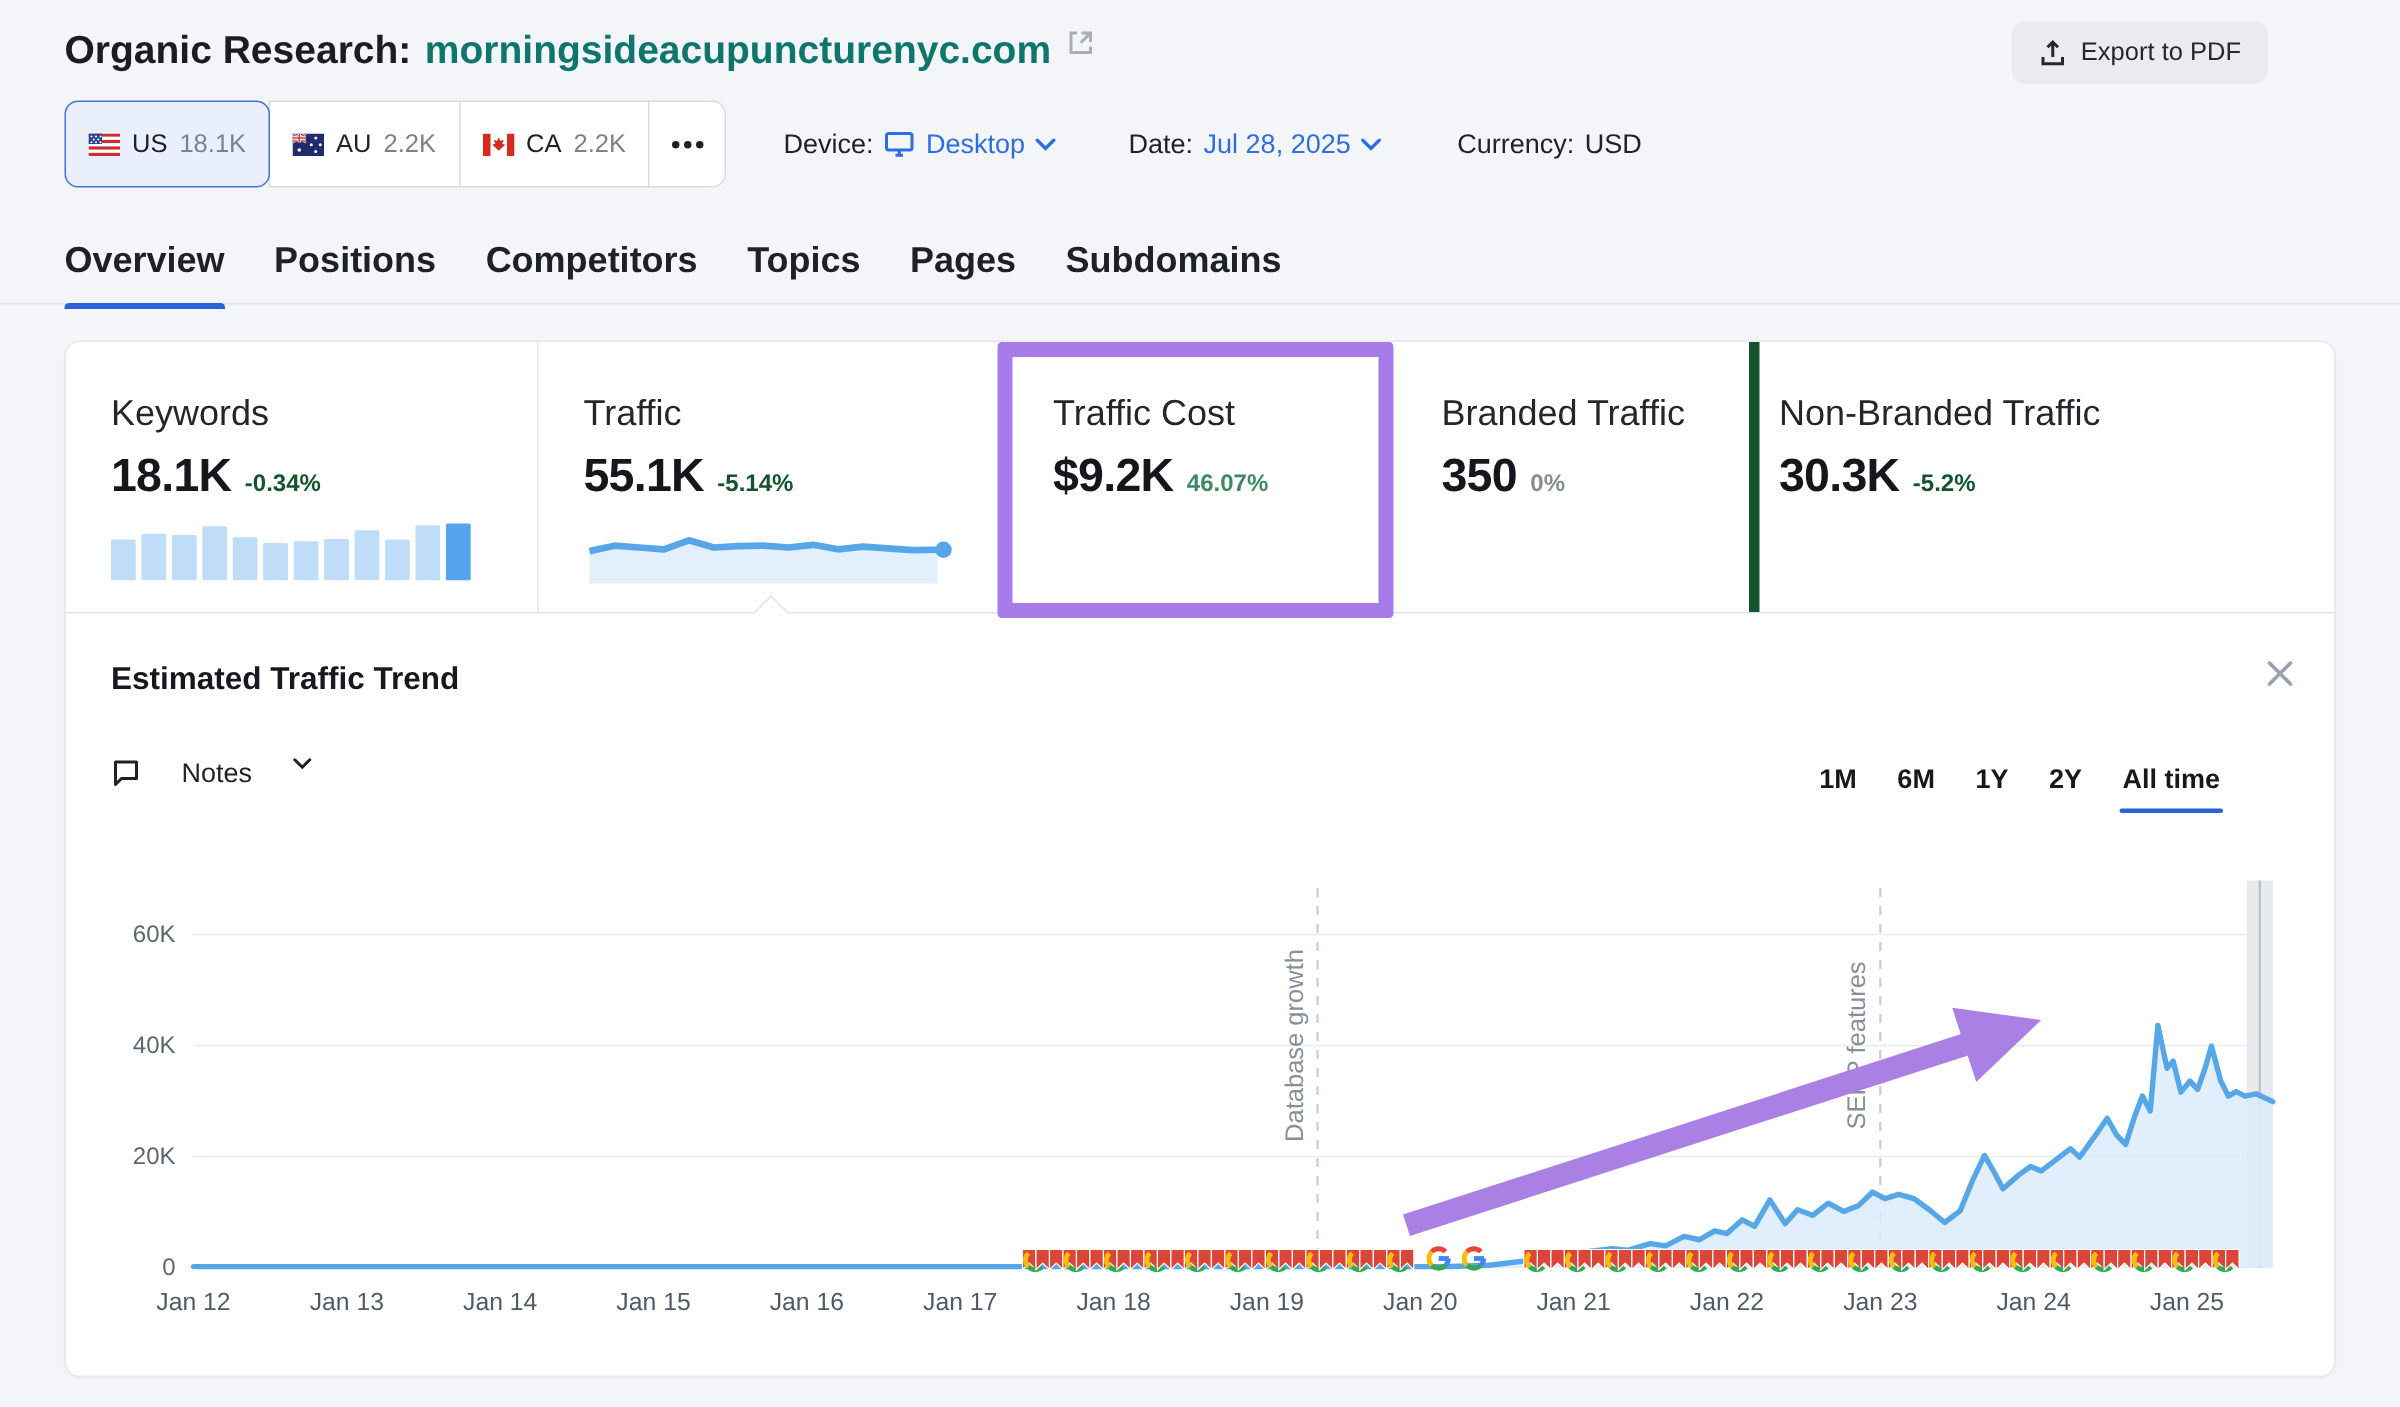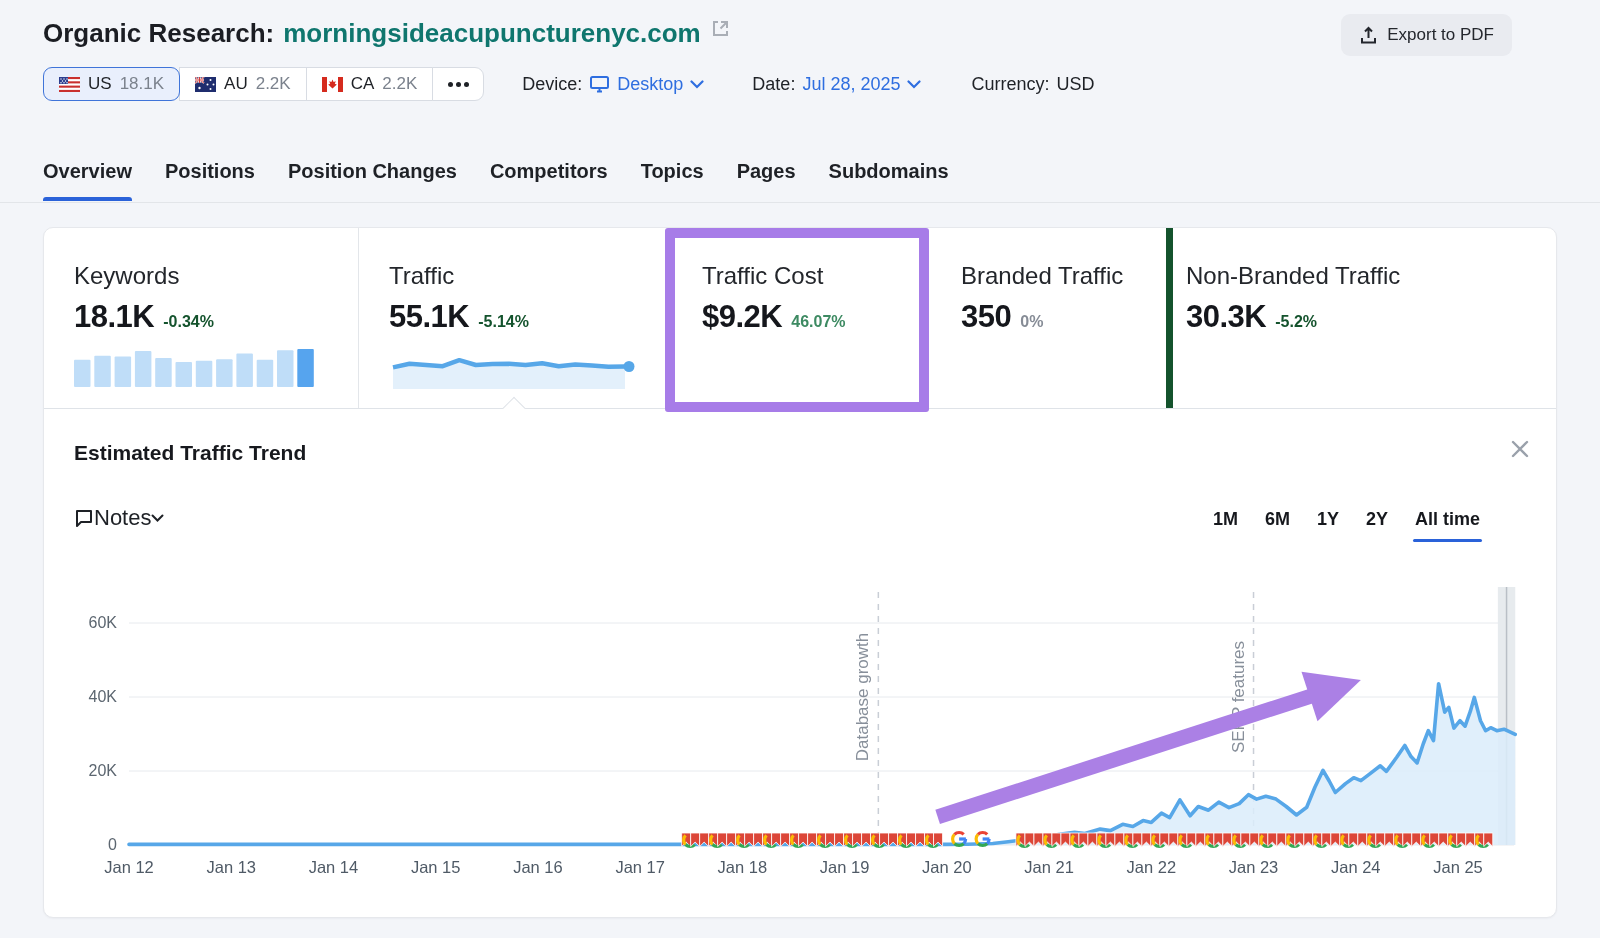--- a/index.html
+++ b/index.html
@@ -10,40 +10,40 @@
   .title-prefix { font-size:26px; font-weight:700; color:#1b1d23; }
   .title-domain { font-size:26px; font-weight:700; color:#0f766e; margin-left:9px; }
   .ext-icon { margin-left:9px; margin-top:-6px; }
 
   .export-btn { position:absolute; right:88px; top:14px; height:42px; display:flex; align-items:center; gap:9px;
     background:#e9ebf0; border:none; border-radius:9px; padding:0 18px; font-size:17px; color:#24272d;
     font-family:"Liberation Sans",sans-serif; font-weight:500; cursor:pointer; }
 
   
   .filter-row { position:absolute; left:43px; top:67px; display:flex; align-items:center; }
-  .country-tabs { display:flex; align-items:stretch; height:34px; }
+  .country-tabs { display:flex; align-items:stretch; height:58px; }
   .country-tab { display:flex; align-items:center; gap:8px; padding:0 15px; background:#fff;
     border:1px solid #d8dce3; margin-left:-1px; font-size:17px; cursor:pointer; }
   .country-tab:first-child { margin-left:0; border-radius:9px 0 0 9px; }
   .country-tab.selected { background:#e9effc; border:1.5px solid #3f74d9; border-radius:9px; z-index:2; }
   .country-tab .code { color:#1e2126; font-weight:500; }
   .country-tab .val { color:#7b828d; }
   .country-more { display:flex; align-items:center; justify-content:center; width:52px; background:#fff;
     border:1px solid #d8dce3; margin-left:-1px; border-radius:0 9px 9px 0; cursor:pointer; }
   .dots { display:flex; gap:3px; }
   .dots i { width:5px; height:5px; border-radius:50%; background:#1e2126; }
 
   .filter-group { display:flex; align-items:center; gap:7px; font-size:18px; color:#1e2126; }
   .filter-group .blue { color:#2e6ee0; cursor:pointer; }
   .g-device { margin-left:38px; } .g-date { margin-left:48px; } .g-currency { margin-left:50px; }
 
   
   .nav-line { position:absolute; left:0; top:202px; width:1600px; height:1px; background:#e2e5e9; }
   .nav-tabs { position:absolute; left:43px; top:160px; display:flex; gap:33px; }
-  .nav-tab { font-size:20px; font-weight:600; color:#1e2126; padding-bottom:18px; position:relative; cursor:pointer; }
+  .nav-tab { font-size:24px; font-weight:600; color:#1e2126; padding-bottom:18px; position:relative; cursor:pointer; }
   .nav-tab.active::after { content:""; position:absolute; left:0; right:0; bottom:0; height:4px; background:#2a62d9; border-radius:3px 3px 0 0; }
 
   
   .card { position:absolute; left:43px; top:227px; width:1514px; height:691px; background:#fff;
     border:1px solid #e6e8ec; border-radius:10px; box-shadow:0 1px 2px rgba(20,30,50,.04); }
 
   .metrics-row { display:flex; height:180px; position:relative; }
   .m-col { padding-top:34px; }
   .m-col.c1 { width:315px; padding-left:30px; border-right:1px solid #e3e6ea; }
   .m-col.c2 { width:314px; padding-left:30px; }
@@ -59,22 +59,22 @@
 
   .highlight-box { position:absolute; left:621px; top:0px; width:264px; height:184px;
     border:10px solid #a77ce8; border-radius:3px; z-index:6; pointer-events:none; }
 
   
   .trend-panel { position:relative; height:510px; border-top:1px solid #dfe3e8; }
   .trend-caret { position:absolute; top:-9px; left:462px; width:16px; height:16px; background:#fff;
     border-left:1px solid #dfe3e8; border-top:1px solid #dfe3e8; transform:rotate(45deg); }
   .trend-title { position:absolute; left:30px; top:32px; font-size:21px; font-weight:700; color:#17191e; }
   .trend-close { position:absolute; right:26px; top:30px; cursor:pointer; line-height:0; }
-  .notes-toggle { position:absolute; left:30px; top:96px; display:flex; align-items:center; gap:0;
-    font-size:22px; color:#1e2126; cursor:pointer; }
+  .notes-toggle { position:absolute; left:30px; top:96px; display:flex; align-items:flex-start; gap:27px;
+    font-size:18px; color:#1e2126; cursor:pointer; }
   .range-tabs { position:absolute; right:76px; top:100px; display:flex; gap:27px; }
   .range-tab { font-size:18px; font-weight:600; color:#16181d; position:relative; padding-bottom:12px; cursor:pointer; }
   .range-tab.active::after { content:""; position:absolute; left:-2px; right:-2px; bottom:0; height:3px; background:#2a62d9; border-radius:2px; }
   #chart-mount { position:absolute; left:17px; top:168px; width:1500px; height:305px; }
 </style>
 </head>
 <body>
 
 <div class="page-header">
   <span class="title-prefix">Organic Research:</span>
@@ -199,21 +199,20 @@
   <div class="filter-group g-currency">
     <span>Currency:</span>
     <span>USD</span>
   </div>
 </div>
 
 <div class="nav-line"></div>
 <div class="nav-tabs">
   <div class="nav-tab active">Overview</div>
   <div class="nav-tab">Positions</div>
-  <div class="nav-tab">Position Changes</div>
   <div class="nav-tab">Competitors</div>
   <div class="nav-tab">Topics</div>
   <div class="nav-tab">Pages</div>
   <div class="nav-tab">Subdomains</div>
 </div>
 
 <div class="card">
 
   <div class="metrics-row">
     <div class="m-col c1">

